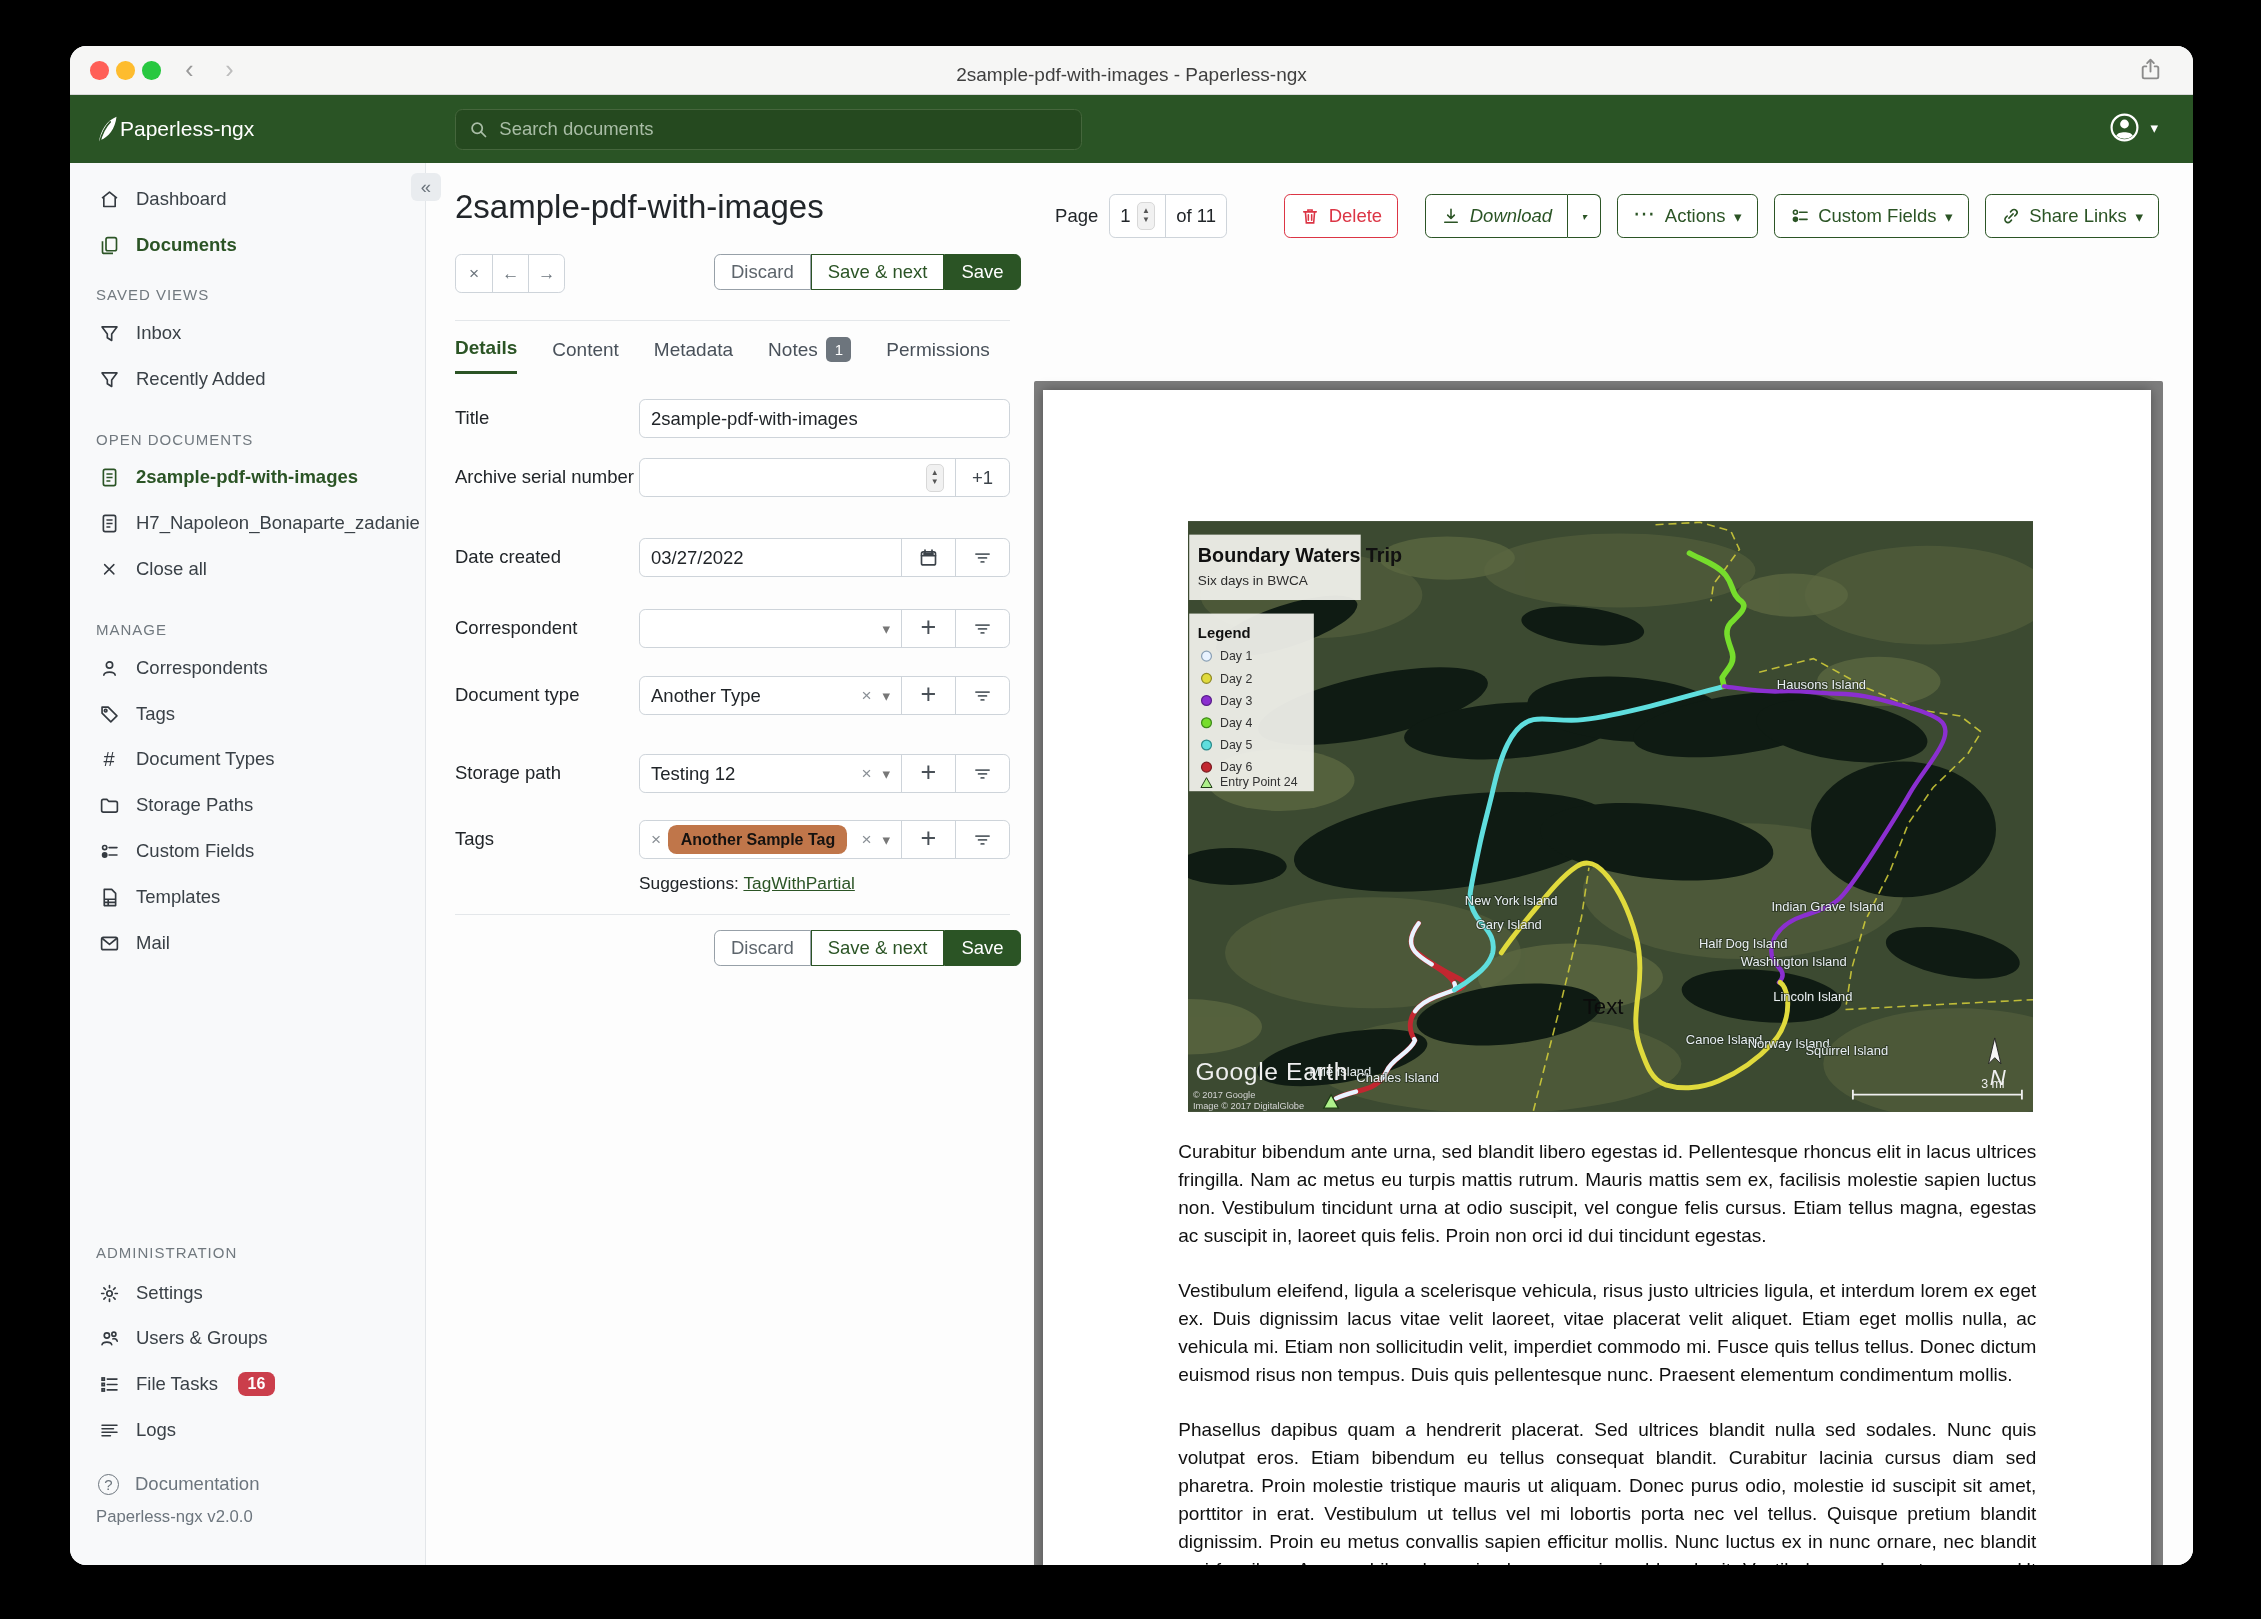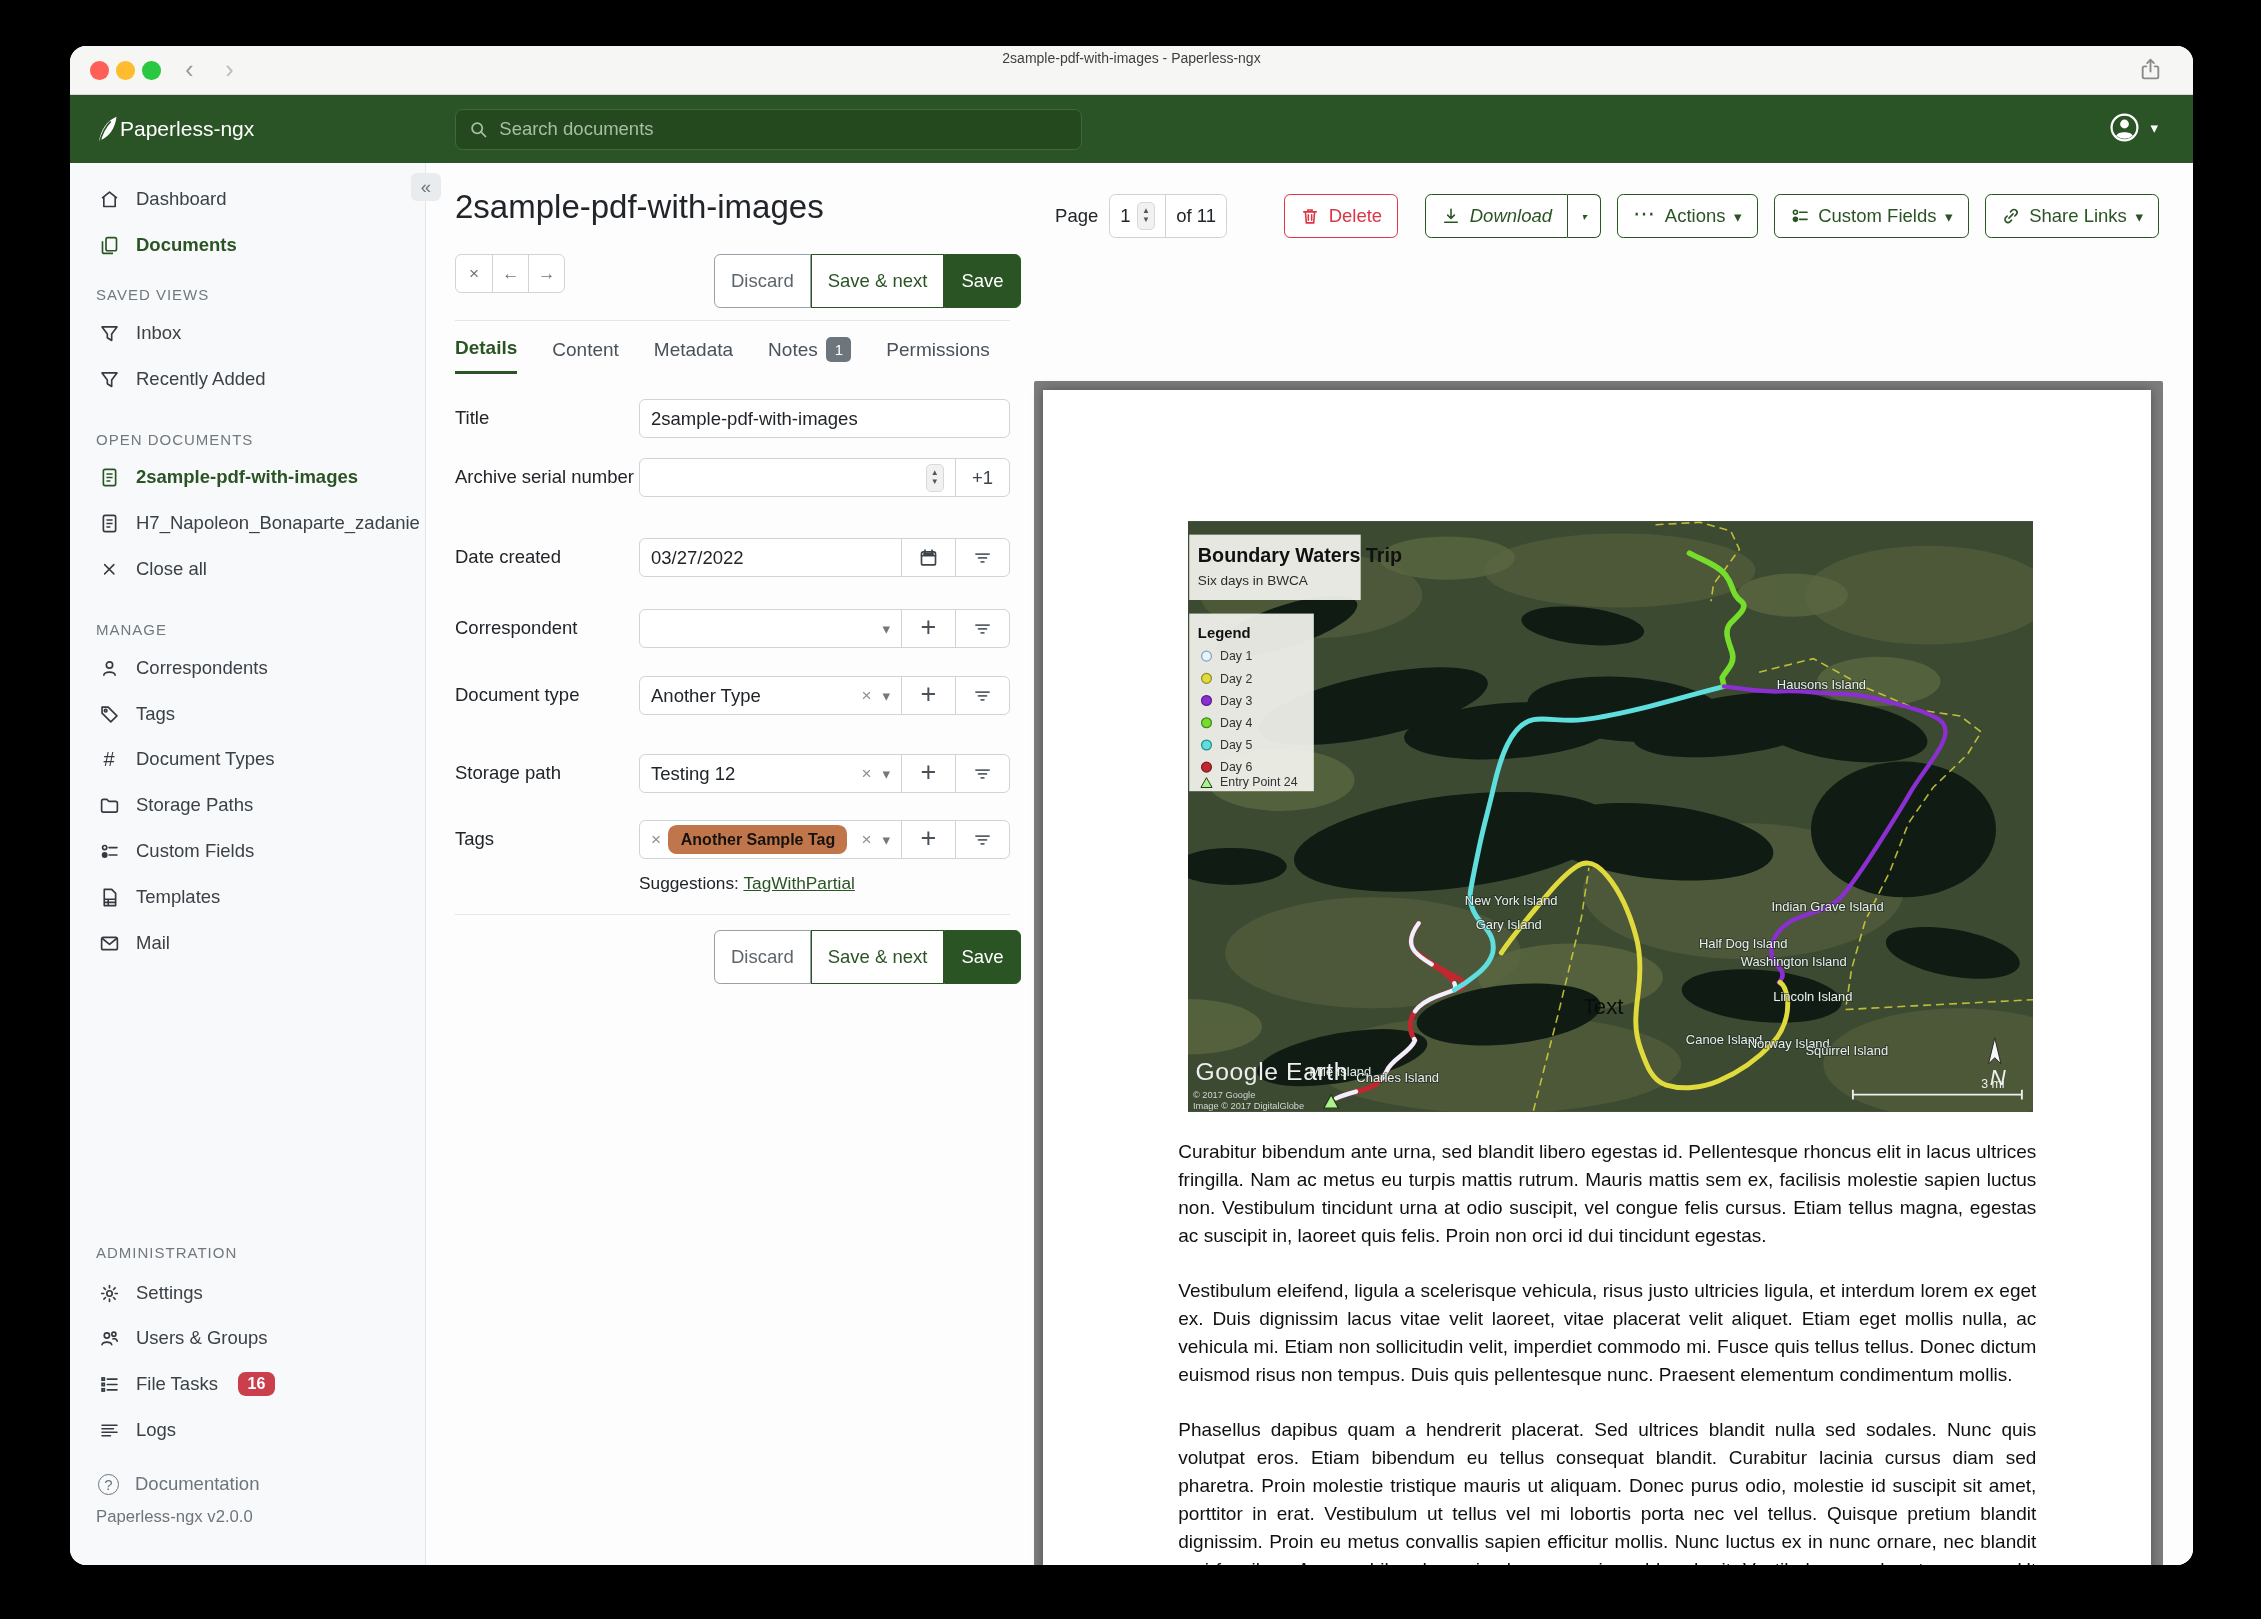--- a/index.html
+++ b/index.html
@@ -6,21 +6,21 @@
   *{box-sizing:border-box;font-family:"Liberation Sans",sans-serif;}
   .stage{position:relative;width:2261px;height:1619px;background:#000;overflow:hidden;}
   .window{position:absolute;left:70px;top:46px;width:2123px;height:1519px;background:#fdfdfd;
           border-radius:16px;overflow:hidden;box-shadow:0 25px 74px rgba(0,0,0,.7);}
   
   .titlebar{position:relative;height:49px;background:#f6f6f5;border-bottom:0.6px solid #d8d8d8;}
   .traffic{position:absolute;top:15.4px;width:18.5px;height:18.5px;border-radius:50%;}
   .t-red{left:20px;background:#ff5f57;} .t-yellow{left:46px;background:#febc2e;} .t-green{left:72px;background:#28c840;}
   .navchev{position:absolute;top:8.6px;font-size:25px;color:#9a9a9a;width:27px;text-align:center;}
   .chev-back{left:106px;} .chev-fwd{left:146px;color:#bdbdbd;}
-  .wintitle{position:absolute;left:0;right:0;top:4px;text-align:center;font-size:14px;color:#3f3f3f;font-weight:500;}
+  .wintitle{position:absolute;left:0;right:0;top:18px;text-align:center;font-size:19px;color:#3f3f3f;font-weight:500;}
   .shareico{position:absolute;right:30px;top:11px;color:#8b8b8b;}
   
   .navbar{position:relative;height:68px;background:#2a5425;}
   .brand{position:absolute;left:22px;top:18.5px;display:flex;align-items:center;gap:0;color:#fff;}
   .brand-name{font-size:21px;color:#fff;}
   .search{position:absolute;left:385px;top:13.6px;width:627px;height:41px;background:#25491f;
           border:1.2px solid #45663c;border-radius:7.4px;display:flex;align-items:center;padding:0 12.3px;gap:10px;}
   .search-ph{font-size:18.5px;color:#a9bda6;}
   .userarea{position:absolute;right:35px;top:17.3px;display:flex;align-items:center;gap:10px;color:#fff;}
   .caret{font-size:15px;line-height:1;}
@@ -55,21 +55,21 @@
   .splitgrp .tbtn{border-radius:6.2px 0 0 6.2px;}
   .split-caret{width:33px;height:44px;border:1.2px solid #2b5425;border-left:none;border-radius:0 6.2px 6.2px 0;
                display:flex;align-items:center;justify-content:center;color:#2b5425;background:#fff;}
   .dots{font-size:22px;letter-spacing:1.2px;line-height:0;margin-top:-5px;}
   
   .page-title{position:absolute;left:29px;top:25px;font-size:33px;font-weight:500;color:#212529;}
   .navgrp{position:absolute;left:29px;top:91px;display:flex;height:39px;border:1.2px solid #ced4da;border-radius:6.2px;
           overflow:hidden;background:#fff;}
   .navgrp .nseg{width:36px;display:flex;align-items:center;justify-content:center;font-size:17.3px;color:#6c757d;}
   .navgrp .nseg+.nseg{border-left:1.2px solid #ced4da;}
-  .bgroup{display:flex;height:54px;}
+  .bgroup{display:flex;height:36px;}
   .btn-discard{border:1.2px solid #97a0a8;color:#5d656c;background:#fff;border-radius:6.2px 0 0 6.2px;
                display:flex;align-items:center;padding:0 16px;font-size:18.5px;}
   .btn-savenext{border:1.2px solid #2b5425;color:#2b5425;background:#fff;display:flex;align-items:center;padding:0 16px;font-size:18.5px;}
   .btn-save{background:#2b5425;color:#fff;border:1.2px solid #2b5425;border-radius:0 6.2px 6.2px 0;
             display:flex;align-items:center;padding:0 16px;font-size:18.5px;}
   .grp-top{position:absolute;left:288px;top:91px;} .grp-bottom{position:absolute;left:288px;top:767px;}
   .hr{position:absolute;left:29px;width:555px;border-top:1.2px solid #e4e7ea;}
   .hr1{top:157px;} .hr2{top:751px;}
   .tabs{position:absolute;left:29px;top:174px;display:flex;gap:35px;font-size:19px;color:#49515a;align-items:center;}
   .tab{padding-bottom:12.3px;cursor:pointer;display:flex;gap:8.6px;align-items:center;}

